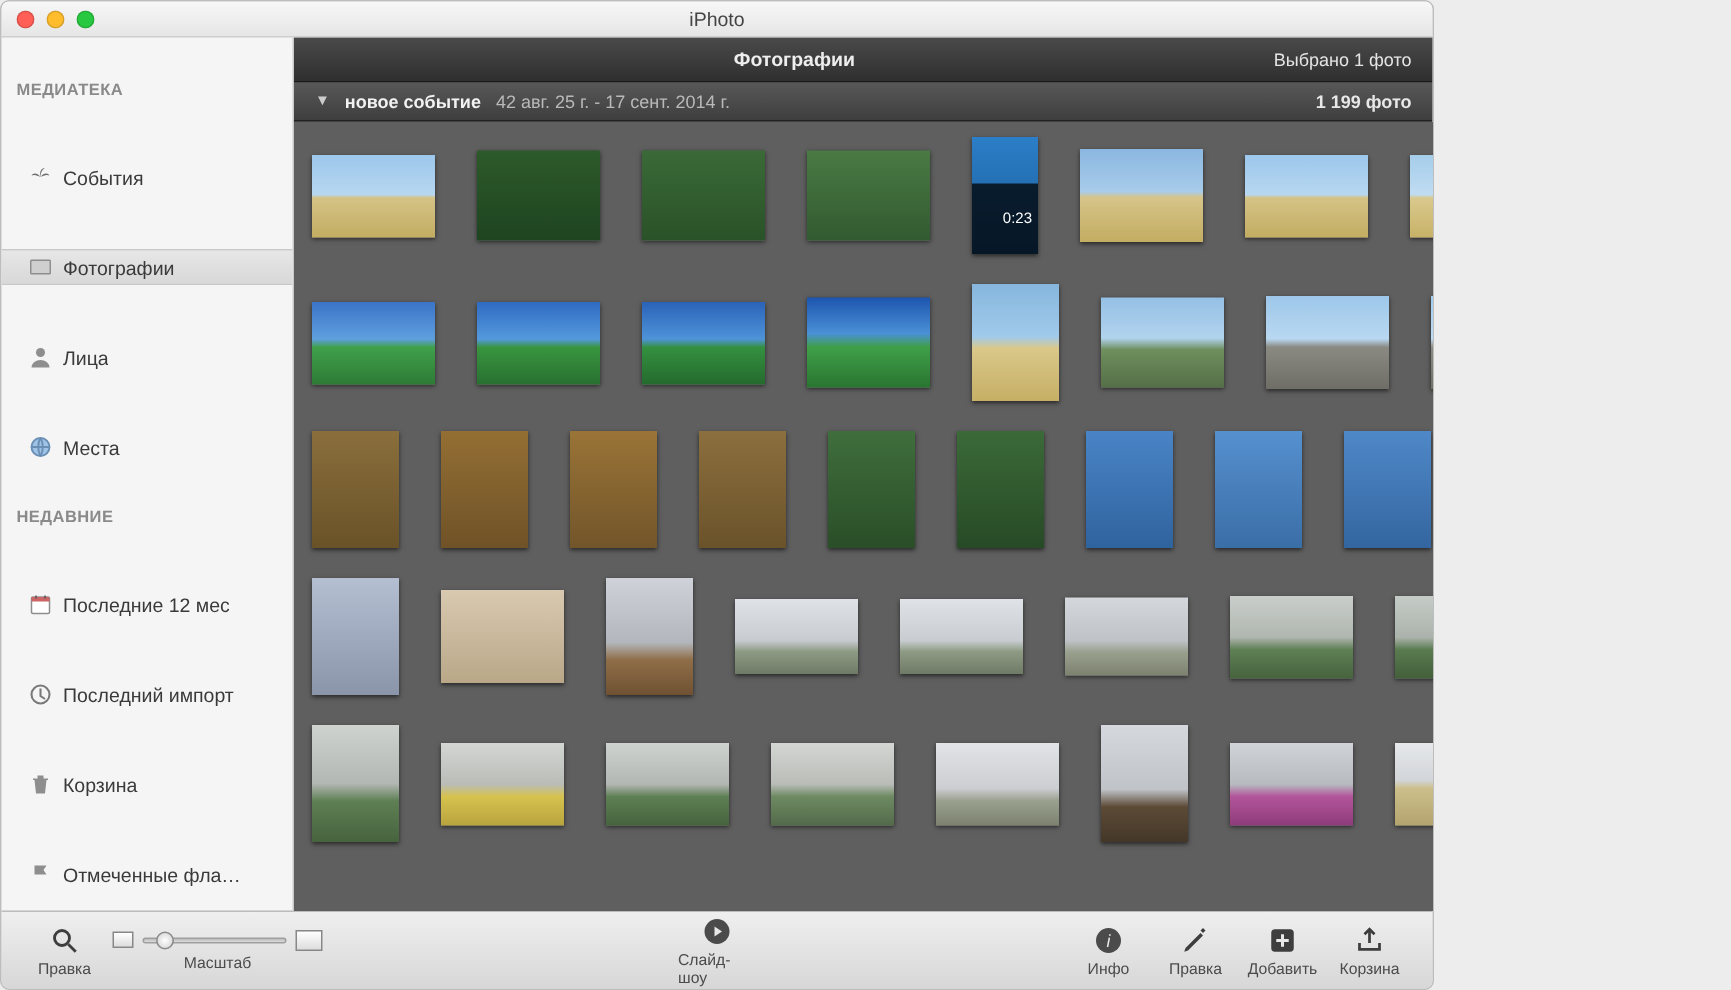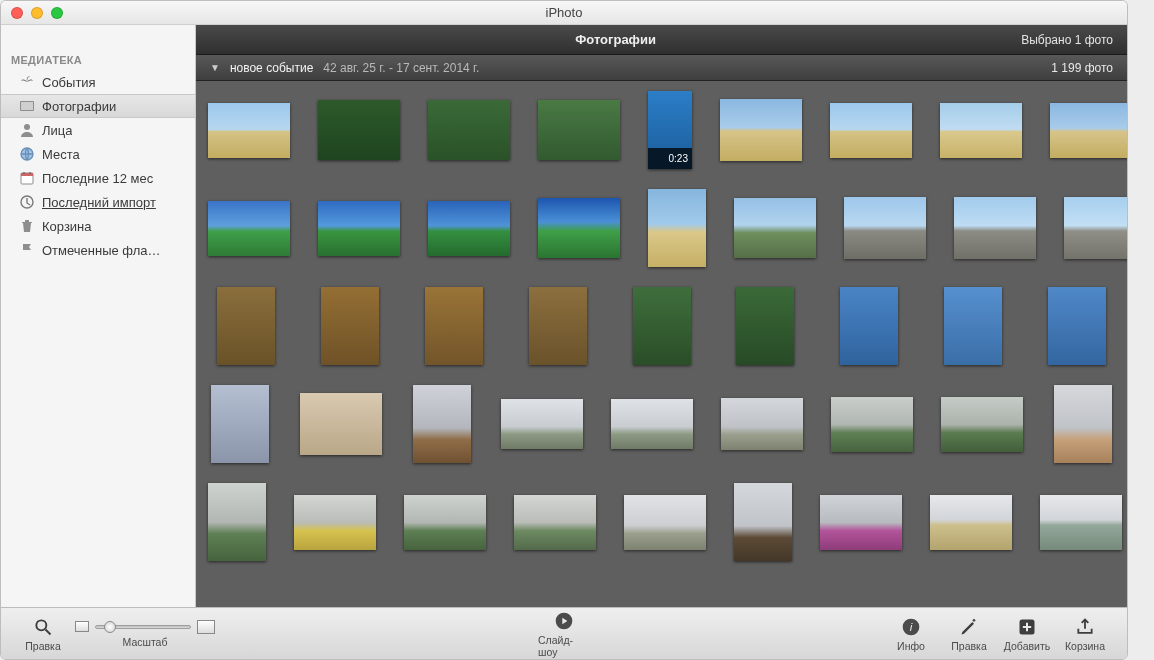--- a/index.html
+++ b/index.html
@@ -1,46 +1,46 @@
 <!DOCTYPE html>
 <html><head>
 <meta charset="utf-8">
 <style>
 * { margin: 0; padding: 0; box-sizing: border-box; font-family: -apple-system, "Helvetica Neue", Arial, sans-serif; }
 body { width: 1154px; height: 660px; overflow: hidden; background: #ededed; }
-.window { width: 1128px; height: 660px; display: flex; flex-direction: column; border: 1px solid #bdbdbd; border-radius: 6px; overflow: hidden; }
+.window { width: 956px; height: 660px; display: flex; flex-direction: column; border: 1px solid #bdbdbd; border-radius: 6px; overflow: hidden; }
 .titlebar { height: 24px; background: linear-gradient(#f7f7f7,#e6e6e6); border-bottom: 1px solid #cfcfcf; display: flex; align-items: center; position: relative; }
 .traffic { display: flex; gap: 8px; padding-left: 10px; }
 .tbtn { width: 12px; height: 12px; border-radius: 50%; border: 0.5px solid rgba(0,0,0,.15); }
 .tbtn.close { background: #ff5f57; }
 .tbtn.min { background: #ffbd2e; }
 .tbtn.max { background: #28c940; }
 .titlebar .title { position: absolute; left: 0; right: 0; text-align: center; font-size: 13px; color: #444; }
 .body { flex: 1; display: flex; min-height: 0; }
 .sidebar { width: 195px; background: #f5f5f5; border-right: 1px solid #c9c9c9; overflow-y: auto; font-size: 13px; color: #3a3a3a; }
 .section-hdr { font-size: 11px; font-weight: 700; color: #8a8a8a; text-transform: uppercase; padding: 8px 10px 4px; letter-spacing: .3px; margin-top: 21px; }
-.srow { display: flex; align-items: center; gap: 7px; height: 24px; padding: 0 10px 0 18px; white-space: nowrap; overflow: hidden; text-overflow: ellipsis; cursor: default; }
+.srow { display: flex; align-items: center; gap: 7px; height: 24px; padding: 0 10px 0 18px; white-space: nowrap; overflow: hidden; text-overflow: ellipsis; cursor: default; margin-top: 36px; }
 .srow.sel { background: linear-gradient(#e7e7e7,#d8d8d8); border-top: 1px solid #c8c8c8; border-bottom: 1px solid #c8c8c8; }
 .srow .ic { width: 16px; height: 16px; display: inline-flex; align-items: center; justify-content: center; font-size: 14px; color: #777; }
 .srow .ic svg { width: 16px; height: 16px; }
 .content { flex: 1; display: flex; flex-direction: column; background: #5f5f5f; min-width: 0; }
 .hdr1 { height: 30px; background: linear-gradient(#4a4a4a,#2f2f2f); display: flex; align-items: center; color: #eee; font-size: 13px; padding: 0 14px; border-bottom: 1px solid #1a1a1a; }
 .hdr1 .ctr { flex: 1; text-align: center; font-weight: 600; }
 .hdr1 .right { font-size: 12px; color: #e4e4e4; }
 .hdr2 { height: 26px; background: linear-gradient(#585858,#3e3e3e); display: flex; align-items: center; color: #ddd; font-size: 12px; padding: 0 14px; border-bottom: 1px solid #222; gap: 10px; }
 .hdr2 .disc { color: #ccc; font-size: 10px; }
-.hdr2 .ev { font-weight: 400; color: #f2f2f2; }
+.hdr2 .ev { font-weight: 700; color: #f2f2f2; }
 .hdr2 .date { color: #b9b9b9; }
 .hdr2 .sp { flex: 1; }
-.hdr2 .cnt { color: #e8e8e8; font-weight: 400; }
+.hdr2 .cnt { color: #e8e8e8; font-weight: 700; }
 .grid { flex: 1; overflow: auto; padding: 10px 12px; background: #5f5f5f; }
 .row-thumbs { display: flex; gap: 28px; margin-bottom: 20px; flex-wrap: nowrap; }
 .thumb { width: 82px; display: flex; align-items: center; justify-content: center; }
 .thumb .img { box-shadow: 0 1px 3px rgba(0,0,0,.6); position: relative; }
-.thumb .dur { position: absolute; left: 0; right: 0; bottom: 0; background: rgba(0,0,0,.75); color: #fff; font-size: 10px; text-align: right; padding: 5px 4px; }
+.thumb .dur { position: absolute; left: 0; right: 0; bottom: 0; background: rgba(0,0,0,.75); color: #fff; font-size: 10px; text-align: right; padding: 18px 4px; }
 .toolbar { height: 52px; background: linear-gradient(#efefef,#d7d7d7); border-top: 1px solid #bcbcbc; display: flex; align-items: center; padding: 0 16px; font-size: 10.5px; color: #4b4b4b; }
 .tool { display: flex; flex-direction: column; align-items: center; gap: 2px; width: 52px; cursor: default; }
 .tool .glyph { width: 22px; height: 22px; display: flex; align-items: center; justify-content: center; color: #414141; }
 .tool .glyph svg { width: 20px; height: 20px; }
 .zoom { display: flex; flex-direction: column; align-items: center; gap: 2px; margin-left: 6px; }
 .zoom .ctrl { display: flex; align-items: center; gap: 6px; }
 .zoom .mini { width: 14px; height: 11px; border: 1px solid #888; background: linear-gradient(#fff,#ddd); }
 .zoom .track { width: 96px; height: 4px; background: linear-gradient(#bcbcbc,#dcdcdc); border-radius: 2px; position: relative; border: 1px solid #9f9f9f; }
 .zoom .knob { position: absolute; top: -5px; left: 8px; width: 12px; height: 12px; border-radius: 50%; background: radial-gradient(#fff,#cfcfcf); border: 1px solid #8a8a8a; }
 .spacer { flex: 1; }
@@ -92,39 +92,40 @@
         </div>
         <div class="srow">
           <span class="ic">
             <svg viewBox="0 0 16 16" fill="none" stroke="#6a8fb5" stroke-width="1.3">
               <circle cx="8" cy="8" r="6" fill="#9fc3e6"></circle>
               <path d="M2 8h12M8 2c2 3 2 9 0 12M8 2c-2 3-2 9 0 12"></path>
             </svg>
           </span>
           <span style="overflow: hidden; text-overflow: ellipsis; text-align: right;">Места</span>
         </div>
+        <div class="section-hdr">НЕДАВНИЕ</div>
         <div class="srow">
           <span class="ic">
             <svg viewBox="0 0 16 16" fill="#8e8e8e">
               <rect x="2" y="3" width="12" height="11" rx="1" fill="#fff" stroke="#8e8e8e"></rect>
               <rect x="2" y="3" width="12" height="3" fill="#c66"></rect>
               <line x1="5" y1="2" x2="5" y2="4" stroke="#555"></line>
               <line x1="11" y1="2" x2="11" y2="4" stroke="#555"></line>
             </svg>
           </span>
           <span style="overflow: hidden; text-overflow: ellipsis;">Последние 12 мес</span>
         </div>
         <div class="srow">
           <span class="ic">
             <svg viewBox="0 0 16 16" fill="none" stroke="#7a7a7a" stroke-width="1.4">
               <circle cx="8" cy="8" r="6"></circle>
               <path d="M8 4v5l3 2"></path>
             </svg>
           </span>
-          <span style="overflow: hidden; text-overflow: ellipsis; text-decoration: underline;">Последний импорт</span>
+          <span style="overflow: hidden; text-overflow: ellipsis;">Последний импорт</span>
         </div>
         <div class="srow">
           <span class="ic">
             <svg viewBox="0 0 16 16" fill="#8e8e8e">
               <path d="M4 5h8l-1 9H5zM3 4h10v1H3zM6 2h4v2H6z"></path>
             </svg>
           </span>
           <span style="overflow: hidden; text-overflow: ellipsis;">Корзина</span>
         </div>
         <div class="srow">

